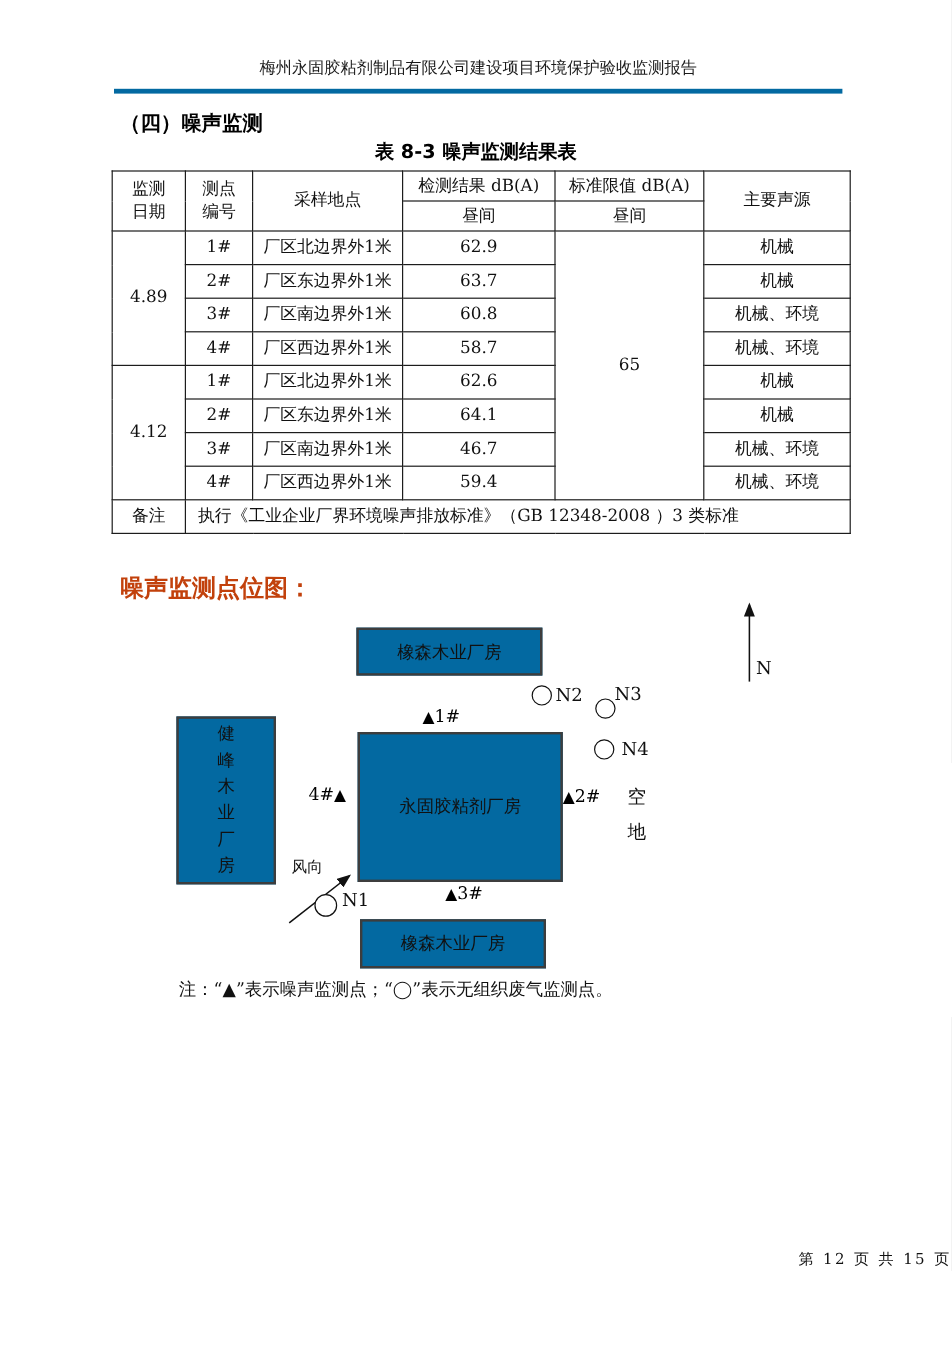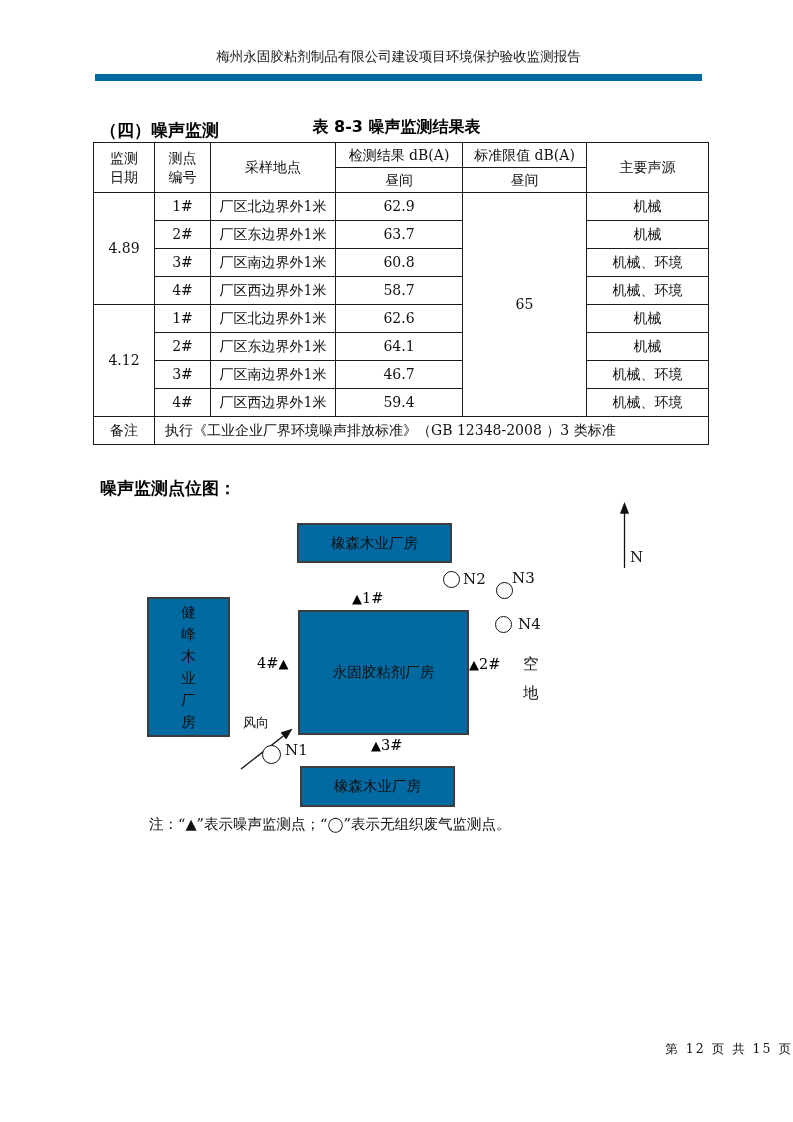--- a/index.html
+++ b/index.html
@@ -9,25 +9,25 @@
     margin:0 auto;
     background:#ffffff;
     font-family:"DejaVu Serif", serif;
     color:#111;
     overflow:hidden;
   }
   
   .doc-header{
     position:absolute;left:95px;top:48px;width:607px;
     text-align:center;font-size:13.5px;color:#1a1a1a;
-    padding-bottom:8px;border-bottom:7px solid #0369a1;
+    padding-bottom:8px;border-bottom:4px solid #0369a1;
   }
   .section-heading{
     position:absolute;left:100px;top:91px;
-    font-family:"DejaVu Sans", sans-serif;font-weight:bold;font-size:17px;color:#000;margin-top:28px;
+    font-family:"DejaVu Sans", sans-serif;font-weight:bold;font-size:17px;color:#000;
   }
   .table-title{
     position:absolute;left:0;top:117px;width:793px;text-align:center;
     font-family:"DejaVu Sans", sans-serif;font-weight:bold;font-size:16px;color:#000;
   }
   
   table.noise{
     position:absolute;left:93px;top:142px;width:615px;
     border-collapse:collapse;table-layout:fixed;
     font-size:14px;color:#111;
@@ -37,21 +37,21 @@
     text-align:center;vertical-align:middle;
     font-weight:normal;padding:0 2px;
     white-space:pre-line;line-height:1.35;
   }
   table.noise tr.hdr th{height:24px;}
   table.noise tr.body td{height:27px;}
   td.remark-text{text-align:left !important;padding-left:10px !important;}
   
   .diagram-heading{
     position:absolute;left:100px;top:477px;
-    font-family:"DejaVu Sans", sans-serif;font-weight:bold;font-size:17px;color:#000000;
+    font-family:"DejaVu Sans", sans-serif;font-weight:bold;font-size:20px;color:#c2410c;
   }
   .bld{
     position:absolute;border:2px solid #3d3d3d;background:#0369a1;
     display:flex;align-items:center;justify-content:center;
     font-size:14.5px;color:#111;text-align:center;
   }
   .bld-top   {left:297px;top:523px;width:151px;height:36px;}
   .bld-main  {left:298px;top:610px;width:167px;height:121px;}
   .bld-left  {left:147px;top:597px;width:79px;height:136px;}
   .bld-bottom{left:300px;top:766px;width:151px;height:37px;}

